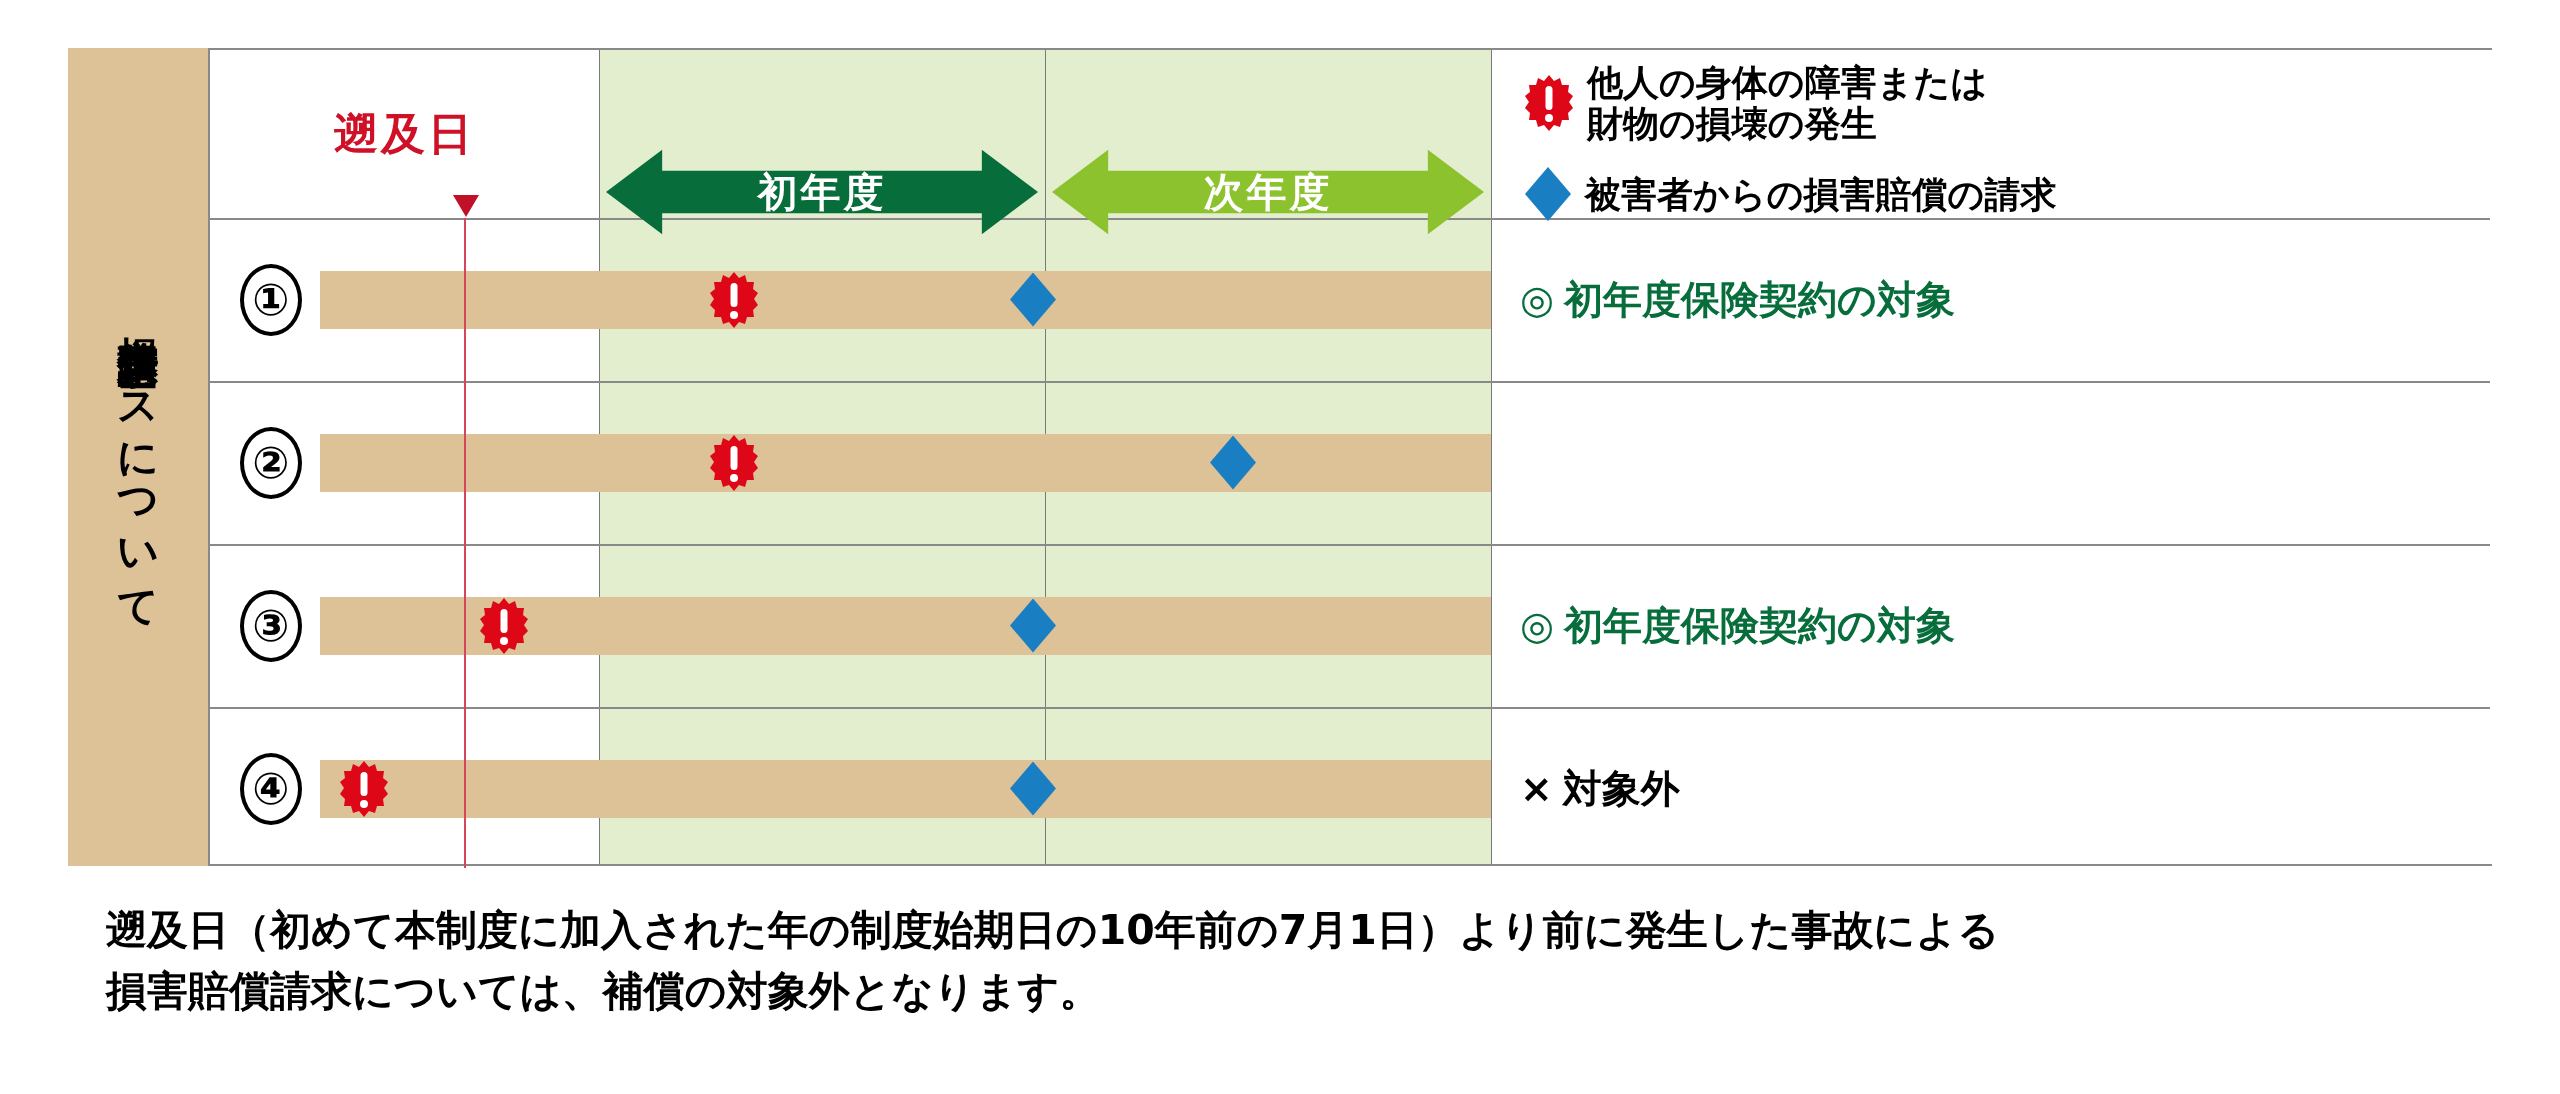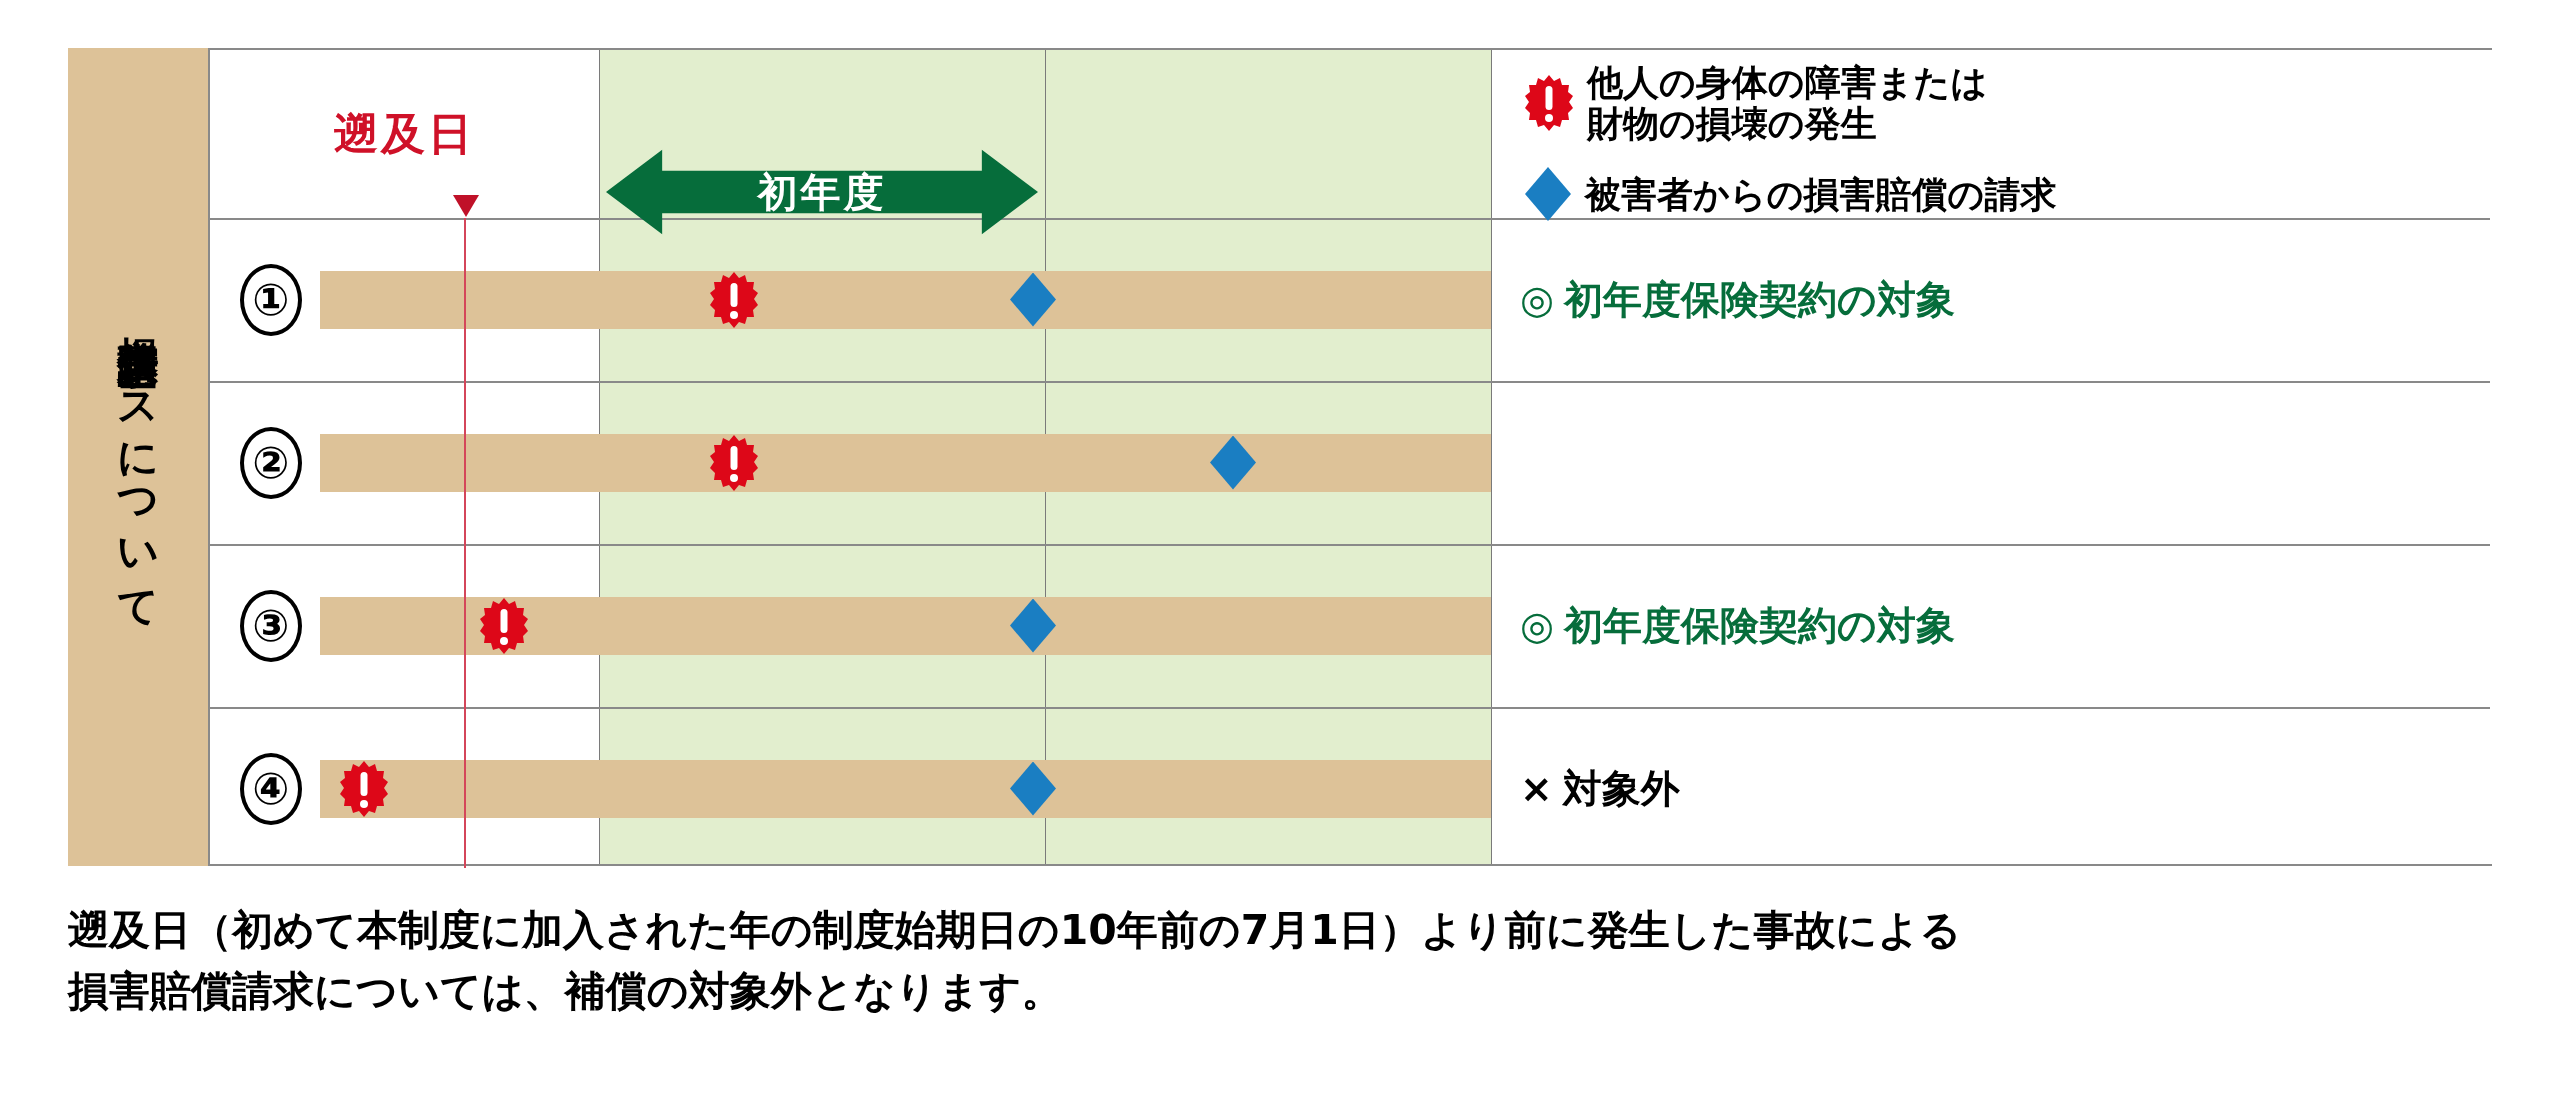--- a/index.html
+++ b/index.html
@@ -279,21 +279,21 @@
     position: absolute;
     left: 68px;
     top: 900px;
     width: 2400px;
     font-size: 41px;
     font-weight: bold;
     color: #000000;
     line-height: 1.48;
     letter-spacing: 0px;
   }
-  .caption-line { white-space: nowrap; }
+  .caption-line { white-space: nowrap; margin-left: 38px; }
 </style>
 </head>
 <body>
 
 <div class="canvas">
 
   <div class="chart">
 
     <div class="side-strip">
       <div class="side-strip-text">損害賠償請求ベースについて</div>
@@ -311,20 +311,23 @@
       <div class="row-sep" style="top:168px"></div>
       <div class="row-sep" style="top:331px"></div>
       <div class="row-sep" style="top:494px"></div>
       <div class="row-sep" style="top:657px"></div>
 
       <div class="header-row">
         <div class="retro-label">遡及日</div>
 
         <div class="arrow first-year">
           <span>初年度</span>
+        </div>
+        <div class="arrow next-year">
+          <span>次年度</span>
         </div>
 
         <div class="legend">
           <div class="legend-item">
             <span class="burst">
               <svg viewBox="0 0 48 56" xmlns="http://www.w3.org/2000/svg">
                 <polygon fill="#dd0718" points="24,0 29,6 35,3 37,10 44,10 43,17 48,21 44,27 48,33 43,38 44,45 37,45 35,52 29,50 24,56 19,50 13,52 11,45 4,45 5,38 0,33 4,27 0,21 5,17 4,10 11,10 13,3 19,6"></polygon>
                 <rect x="20.5" y="11" width="7" height="24" rx="3.5" fill="#ffffff"></rect>
                 <circle cx="24" cy="43" r="4" fill="#ffffff"></circle>
               </svg>

